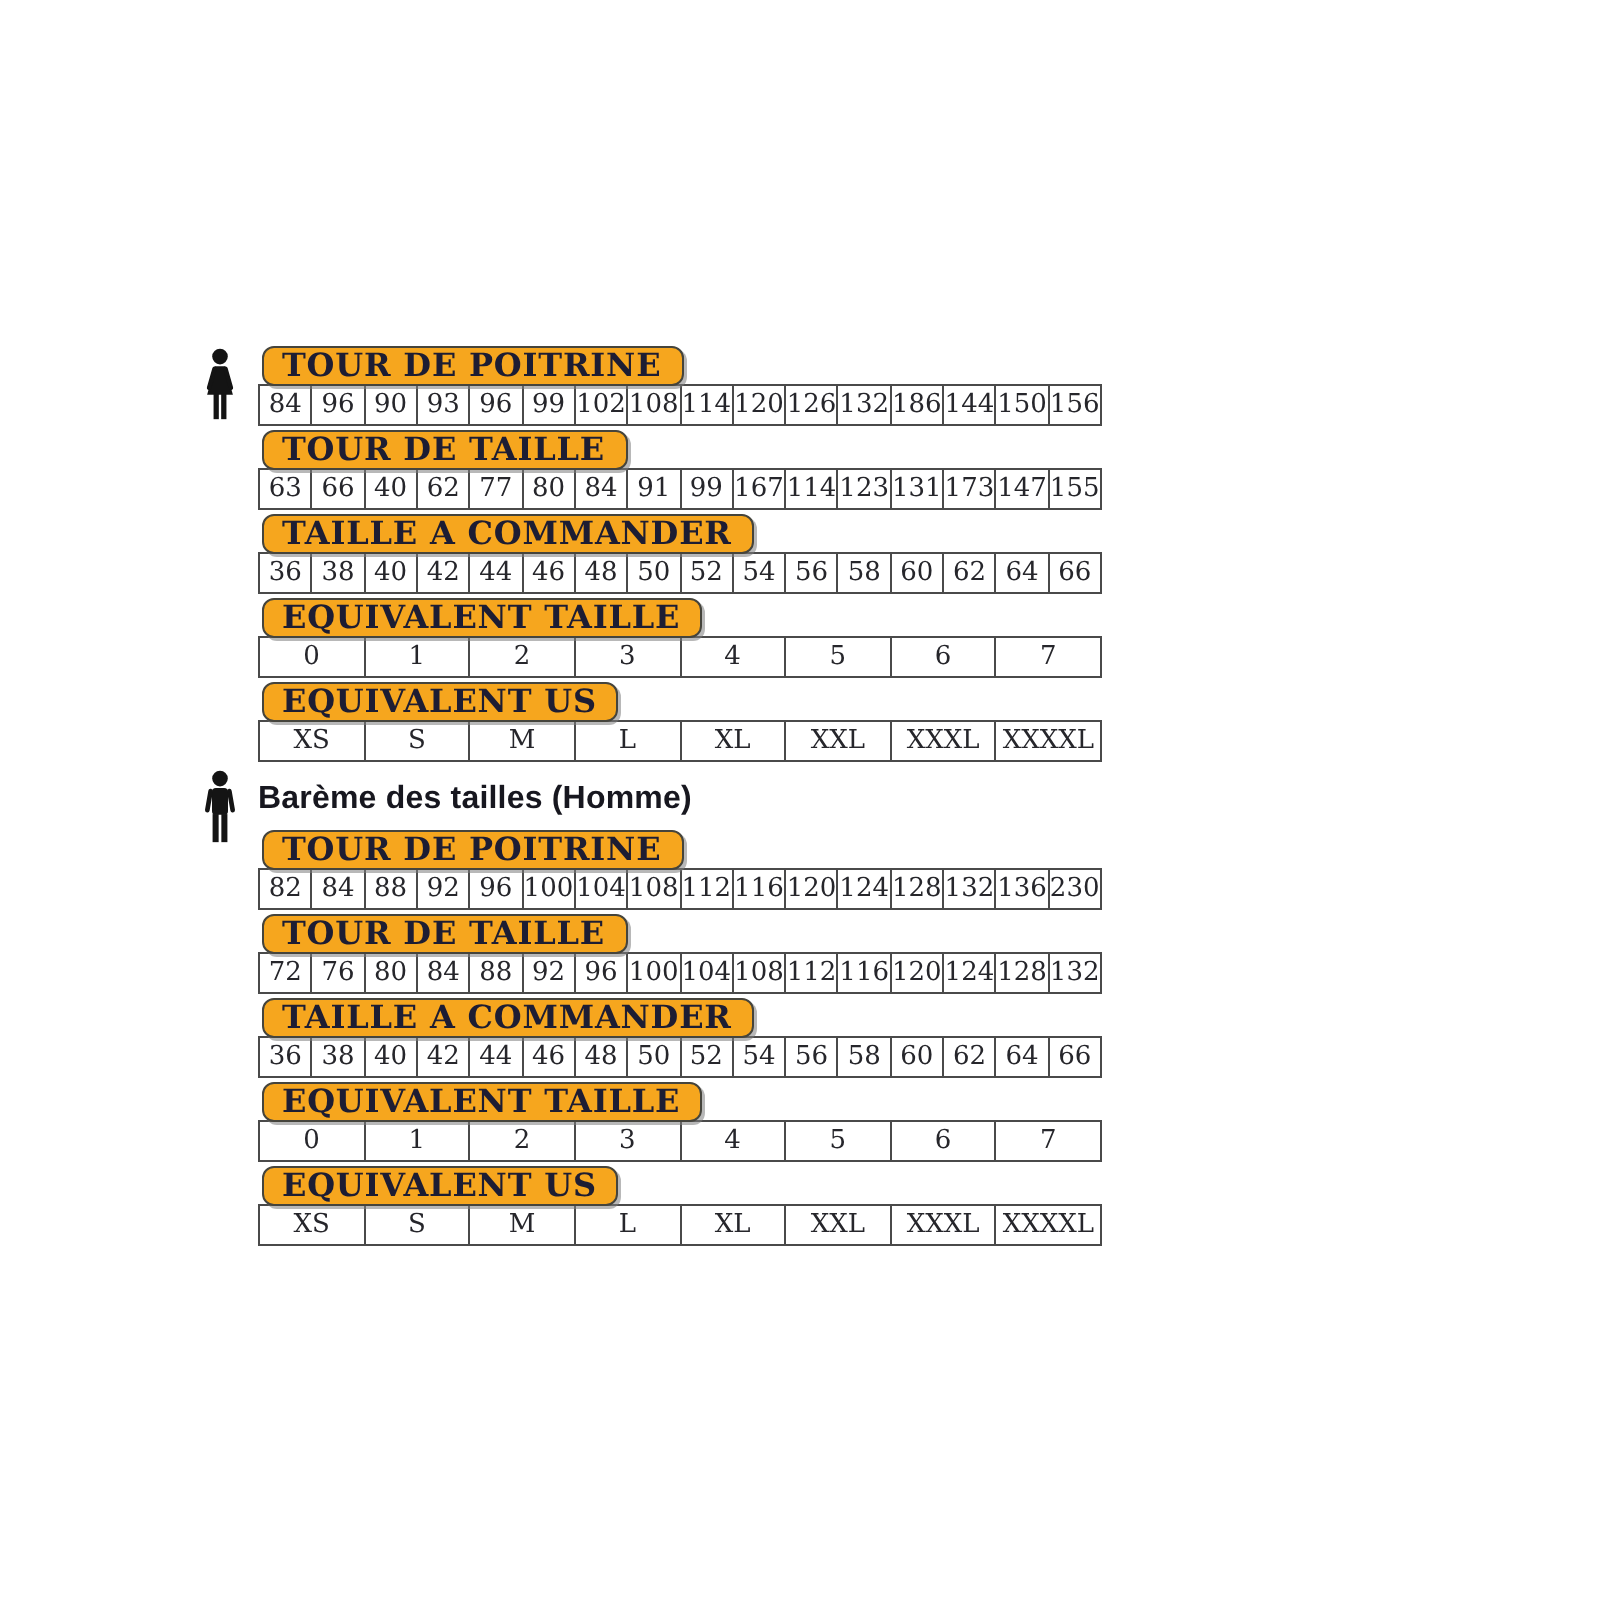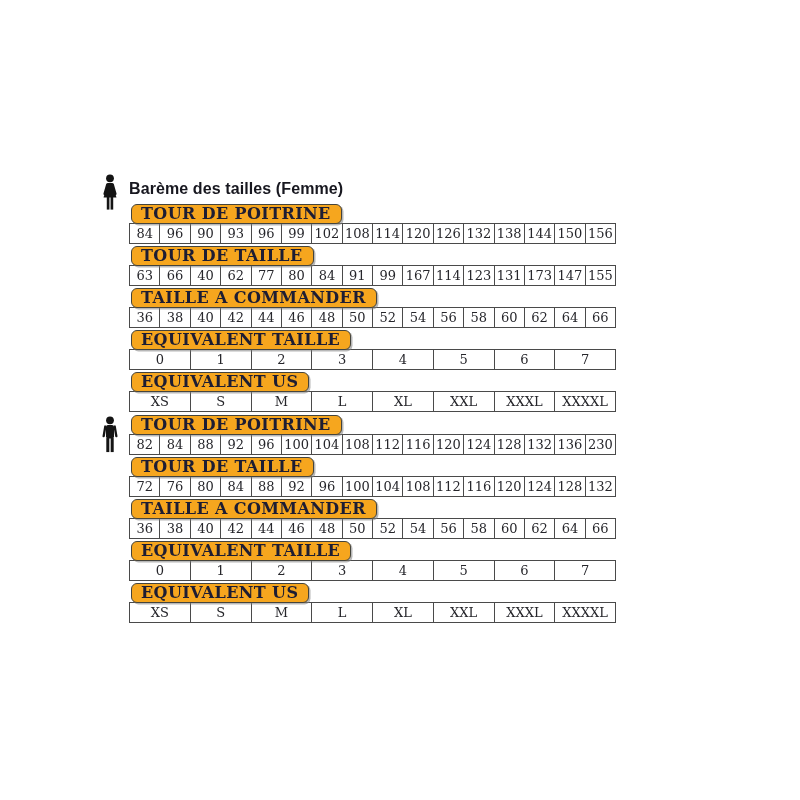--- a/index.html
+++ b/index.html
@@ -50,21 +50,21 @@
     box-shadow:1.5px 1.5px 0 rgba(125,125,125,0.55);
     font-weight:700;
     font-size:16px;
     letter-spacing:0.4px;
     color:#1d1d33;
     position:relative;
     z-index:2;
   }
   .size-row{
     display:flex;
-    width:487px;
+    width:422px;
     height:21px;
     box-sizing:border-box;
     border:1.5px solid #4a4a4a;
     background:#ffffff;
     margin-bottom:2px;
     position:relative;
     z-index:1;
   }
   .size-cell{
     flex:1 1 0;
@@ -87,35 +87,34 @@
 
     <section class="size-section">
       <svg class="sec-icon" viewBox="0 0 24 40" fill="#141414" xmlns="http://www.w3.org/2000/svg">
         <circle cx="12" cy="4.4" r="4"></circle>
         <polygon points="9.4,9.3 14.6,9.3 18.6,24 5.4,24"></polygon>
         <path d="M9.2,10.6 L6.4,20.4" stroke="#141414" stroke-width="2.3" stroke-linecap="round" fill="none"></path>
         <path d="M14.8,10.6 L17.6,20.4" stroke="#141414" stroke-width="2.3" stroke-linecap="round" fill="none"></path>
         <rect x="8.7" y="23.5" width="2.7" height="13"></rect>
         <rect x="12.6" y="23.5" width="2.7" height="13"></rect>
       </svg>
-      <div class="section-title">Barème des tailles (Femme)</div>
       <div class="rows"><div class="label-bar">TOUR DE POITRINE</div><div class="size-row">
             <div class="size-cell">84</div>
             <div class="size-cell">96</div>
             <div class="size-cell">90</div>
             <div class="size-cell">93</div>
             <div class="size-cell">96</div>
             <div class="size-cell">99</div>
             <div class="size-cell">102</div>
             <div class="size-cell">108</div>
             <div class="size-cell">114</div>
             <div class="size-cell">120</div>
             <div class="size-cell">126</div>
             <div class="size-cell">132</div>
-            <div class="size-cell">138</div>
+            <div class="size-cell">186</div>
             <div class="size-cell">144</div>
             <div class="size-cell">150</div>
             <div class="size-cell">156</div>
           </div><div class="label-bar">TOUR DE TAILLE</div><div class="size-row">
             <div class="size-cell">63</div>
             <div class="size-cell">66</div>
             <div class="size-cell">40</div>
             <div class="size-cell">62</div>
             <div class="size-cell">77</div>
             <div class="size-cell">80</div>
@@ -169,20 +168,21 @@
 
     <section class="size-section">
       <svg class="sec-icon" viewBox="0 0 24 40" fill="#141414" xmlns="http://www.w3.org/2000/svg">
         <circle cx="12" cy="4.4" r="4"></circle>
         <rect x="7.9" y="9.2" width="8.2" height="13.8" rx="2"></rect>
         <path d="M7.2,10.8 L5.5,20.6" stroke="#141414" stroke-width="2.4" stroke-linecap="round" fill="none"></path>
         <path d="M16.8,10.8 L18.5,20.6" stroke="#141414" stroke-width="2.4" stroke-linecap="round" fill="none"></path>
         <rect x="8.2" y="22.6" width="3.1" height="14.4"></rect>
         <rect x="12.7" y="22.6" width="3.1" height="14.4"></rect>
       </svg>
+      <div class="section-title">Barème des tailles (Homme)</div>
       <div class="rows"><div class="label-bar">TOUR DE POITRINE</div><div class="size-row">
             <div class="size-cell">82</div>
             <div class="size-cell">84</div>
             <div class="size-cell">88</div>
             <div class="size-cell">92</div>
             <div class="size-cell">96</div>
             <div class="size-cell">100</div>
             <div class="size-cell">104</div>
             <div class="size-cell">108</div>
             <div class="size-cell">112</div>

